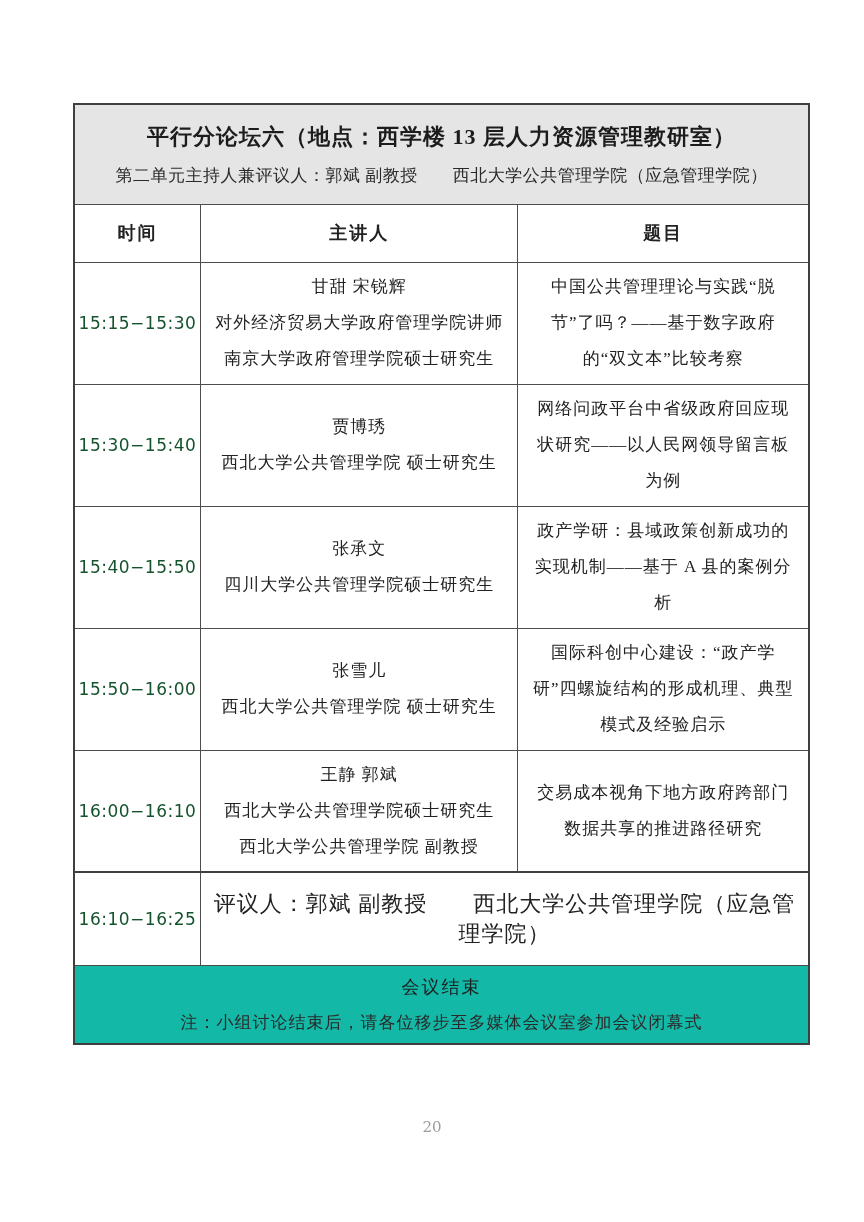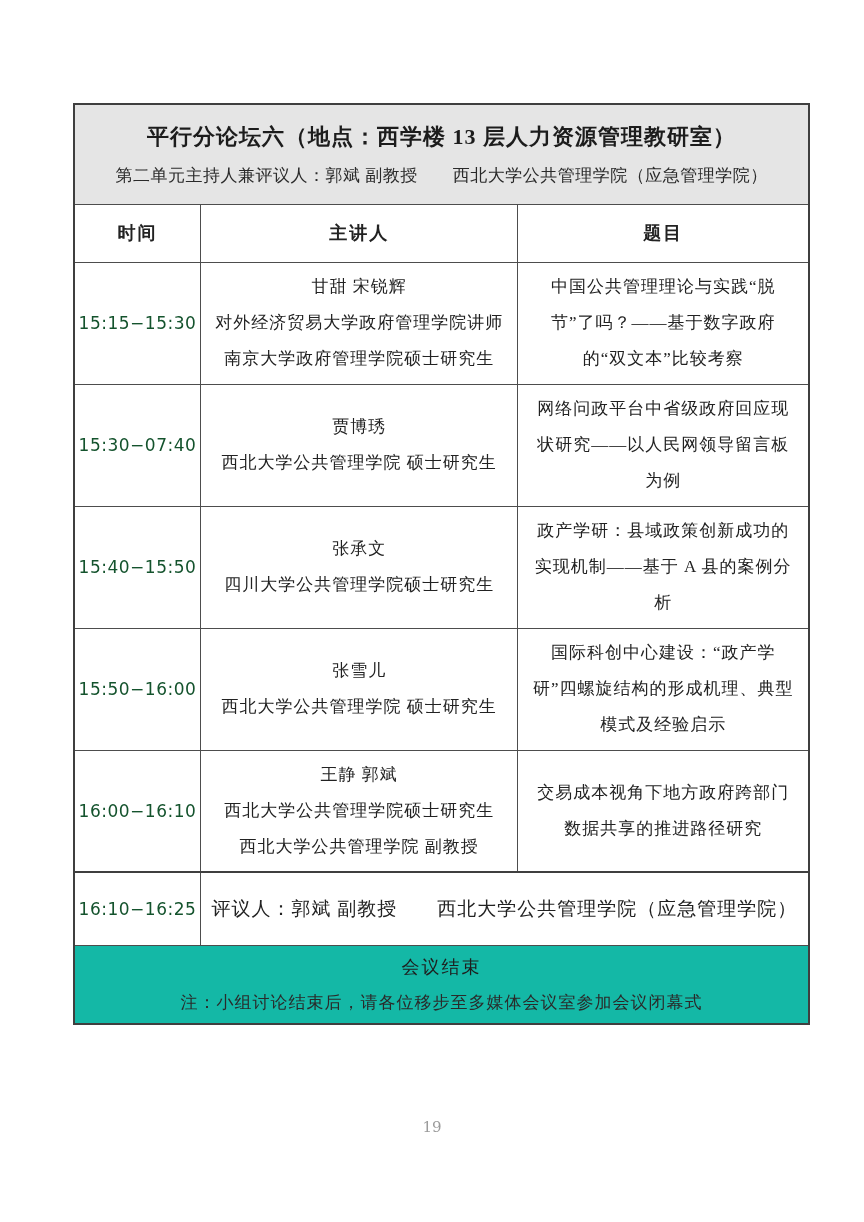--- a/index.html
+++ b/index.html
@@ -69,21 +69,21 @@
     letter-spacing: 0.5px;
   }
   td.speaker { font-size: 17px; line-height: 36px; letter-spacing: 1px; padding: 2px 8px; }
   td.topic   { font-size: 17px; line-height: 36px; letter-spacing: 1px; padding: 4px 12px; }
 
   tr.review-row td {
     height: 73px;
     border-top: 2px solid #3f3f3f;
     background: #ffffff;
   }
-  td.review { font-size: 19px; letter-spacing: 1px; padding: 16px 10px; }
+  td.review { font-size: 22px; letter-spacing: 1px; padding: 16px 10px; }
 
   td.footer-banner {
     background: #14b8a6;
     height: 74px;
     padding: 9px 10px;
   }
   .footer-line1 { font-size: 18px; letter-spacing: 2px; margin-bottom: 12px; color: #1e1e1e; }
   .footer-line2 { font-size: 17px; letter-spacing: 1px; color: #2a2a2a; }
 
   .pageno {
@@ -127,21 +127,21 @@
         <td class="time">15:15−15:30</td>
         <td class="speaker">
           <div>甘甜 宋锐辉</div>
           <div>对外经济贸易大学政府管理学院讲师</div>
           <div>南京大学政府管理学院硕士研究生</div>
         </td>
         <td class="topic">中国公共管理理论与实践“脱节”了吗？——基于数字政府的“双文本”比较考察</td>
       </tr>
 
       <tr class="row">
-        <td class="time">15:30−07:40</td>
+        <td class="time">15:30−15:40</td>
         <td class="speaker">
           <div>贾博琇</div>
           <div>西北大学公共管理学院 硕士研究生</div>
         </td>
         <td class="topic">网络问政平台中省级政府回应现状研究——以人民网领导留言板为例</td>
       </tr>
 
       <tr class="row">
         <td class="time">15:40−15:50</td>
         <td class="speaker">
@@ -178,15 +178,15 @@
       <tr>
         <td colspan="3" class="footer-banner">
           <div class="footer-line1">会议结束</div>
           <div class="footer-line2">注：小组讨论结束后，请各位移步至多媒体会议室参加会议闭幕式</div>
         </td>
       </tr>
 
     </tbody>
   </table>
 
-  <div class="pageno">19</div>
+  <div class="pageno">20</div>
 
 </div>
 
 </body></html>

